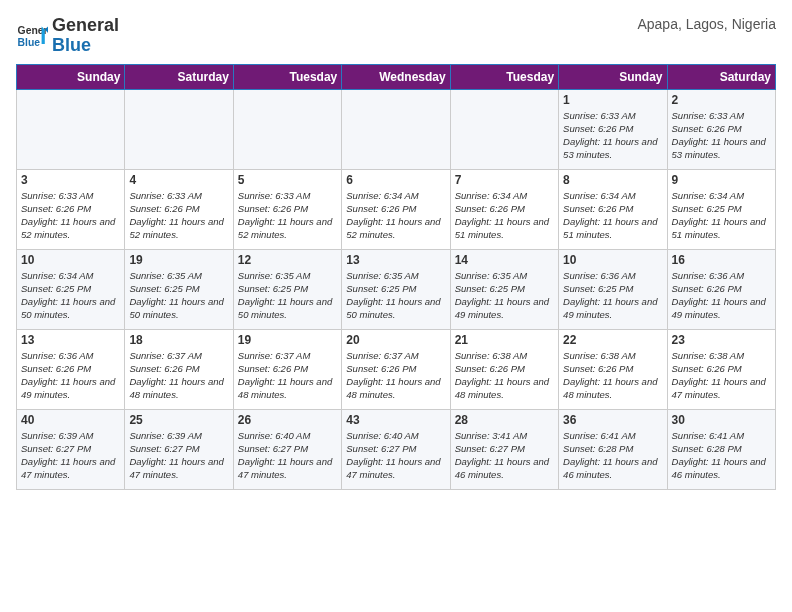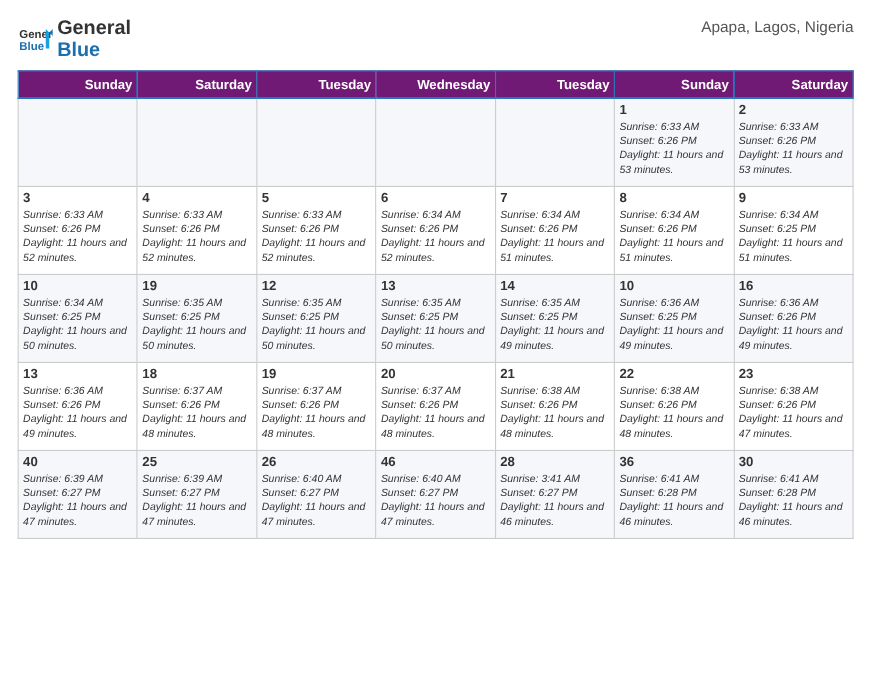--- a/index.html
+++ b/index.html
@@ -285,21 +285,21 @@
 Sunset: 6:27 PM
 Daylight: 11 hours and 47 minutes.</div>
         </td>
         <td>
           <span class="day-num">26</span>
           <div class="day-info">Sunrise: 6:40 AM
 Sunset: 6:27 PM
 Daylight: 11 hours and 47 minutes.</div>
         </td>
         <td>
-          <span class="day-num">46</span>
+          <span class="day-num">43</span>
           <div class="day-info">Sunrise: 6:40 AM
 Sunset: 6:27 PM
 Daylight: 11 hours and 47 minutes.</div>
         </td>
         <td>
           <span class="day-num">28</span>
           <div class="day-info">Sunrise: 3:41 AM
 Sunset: 6:27 PM
 Daylight: 11 hours and 46 minutes.</div>
         </td>

